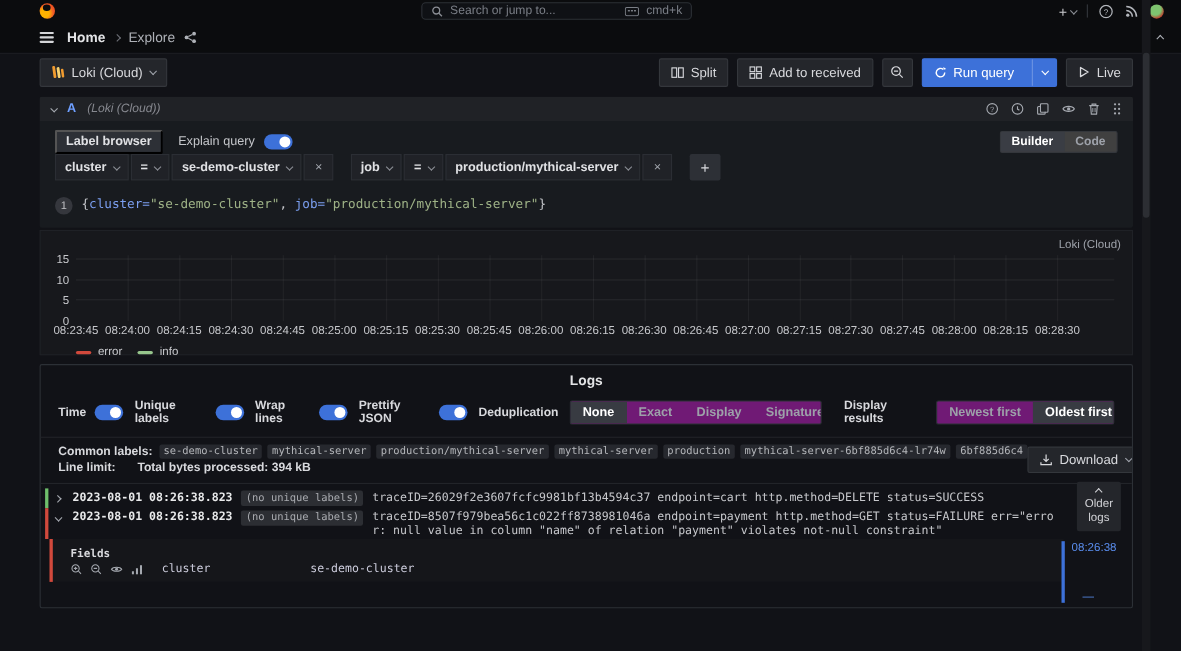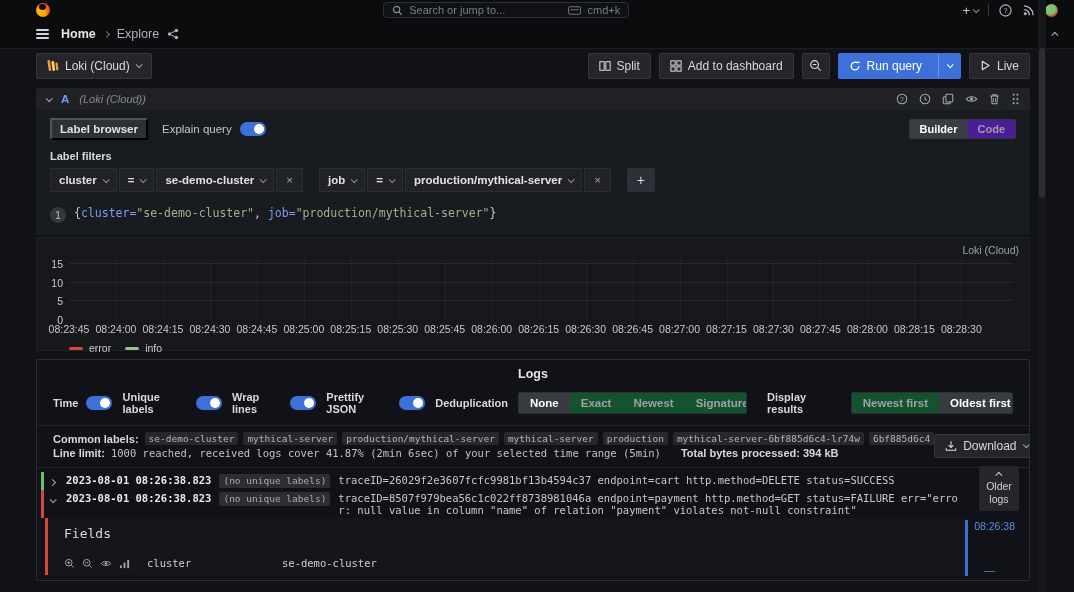--- a/index.html
+++ b/index.html
@@ -60,21 +60,21 @@
   .dshint{color:#86888f;font-style:italic;font-size:11px}
   .qheader .spacer{flex:1}
   .qheader .hicons{display:flex;align-items:center;gap:11px;color:#a5a9b0}
   .qbody{padding:8px 14px 12px}
   .qrow1{display:flex;align-items:center;gap:8px}
   .chipbtn{height:22px;display:inline-flex;align-items:center;padding:0 8px;background:#2d3036;border-radius:2px;font-size:11.5px;font-weight:600;color:#e0e1e4}
   .explain{display:flex;align-items:center;gap:8px;margin-left:6px;color:#c4c6ca;font-size:11.5px}
   .switch{width:26px;height:14px;border-radius:8px;background:var(--blue);position:relative;flex:0 0 auto}
   .switch::after{content:"";position:absolute;right:2px;top:2px;width:10px;height:10px;border-radius:50%;background:#fff}
   .qrow1 .spacer{flex:1}
-  .modegroup{display:flex;border:1px solid var(--btn-border);border-radius:2px;background:#4c1d95;overflow:hidden}
+  .modegroup{display:flex;border:1px solid var(--btn-border);border-radius:2px;background:#404040;overflow:hidden}
   .modeopt{padding:3px 10px;font-size:11px;color:var(--text-dim);font-weight:600}
   .modeopt.active{background:#3a3d44;color:#fff}
   .subtitle{font-size:11px;font-weight:600;color:#d8d9dd;margin:10px 0 6px}
   .filters{display:flex;align-items:center;gap:16px}
   .fgroup{display:flex;gap:2px}
   .fseg{height:24px;display:inline-flex;align-items:center;gap:6px;background:#202227;border:1px solid #2b2e34;padding:0 8px;font-size:11.5px;color:#e0e1e4;font-weight:600}
   .fseg .chev{color:#8b8e95}
   .fseg.close{color:#a5a9b0;font-weight:400;padding:0 9px}
   .addbtn{height:24px;width:28px;display:inline-flex;align-items:center;justify-content:center;background:#2d3036;border-radius:2px;color:#d8d9dd;font-size:14px}
   .preview{display:flex;gap:8px;margin-top:14px}
@@ -105,41 +105,41 @@
   .xlab{position:absolute;transform:translateX(-50%);font-size:10.5px;color:#c7c8cc;white-space:nowrap}
   .legend{display:flex;gap:14px;margin:4px 0 0 0}
   .litem{display:flex;align-items:center;gap:6px;font-size:10.5px;color:#c7c8cc}
   .lswatch{width:14px;height:3px;border-radius:2px}
 
   
   .logs-panel{border:1px solid var(--border);border-radius:2px;margin-top:8px;position:relative;height:222px;overflow:hidden}
   .logs-title{text-align:center;font-size:12.5px;font-weight:600;color:#e3e4e6;padding:7px 0 6px}
   .controls{display:flex;align-items:center;gap:10px;padding:4px 16px 10px}
   .ctl{display:flex;align-items:center;gap:8px;font-size:11px;font-weight:600;color:#d8d9dd}
-  .rgroup{display:flex;border:1px solid var(--border);border-radius:2px;background:#14532d;overflow:hidden}
+  .rgroup{display:flex;border:1px solid var(--border);border-radius:2px;background:#701a75;overflow:hidden}
   .ropt{padding:4px 11px;font-size:11.5px;color:var(--text-dim);font-weight:600;white-space:nowrap}
   .ropt.active{background:#383b42;color:#fff}
   .controls .spacer{flex:1}
   .meta{display:flex;align-items:center;padding:4px 16px 6px;border-top:1px solid var(--border-weak)}
   .meta-left{flex:1}
   .meta-row{display:flex;align-items:center;gap:6px;margin:2px 0;flex-wrap:nowrap}
   .meta-label{font-size:11px;font-weight:700;color:#d8d9dd;white-space:nowrap}
   .badge{font-family:"DejaVu Sans Mono",monospace;font-size:9.5px;background:#26282e;color:#b4b6ba;padding:1px 4px;border-radius:2px;white-space:nowrap}
   .mono-dim{font-family:"DejaVu Sans Mono",monospace;font-size:10.5px;color:#c0c2c6}
   .total-bytes{font-size:11px;font-weight:700;color:#d8d9dd;margin-left:14px;white-space:nowrap}
   .rows{border-top:1px solid var(--border-weak);padding:4px 62px 0 4px;font-family:"DejaVu Sans Mono",monospace;font-size:10.5px}
   .logrow{display:flex;gap:8px;padding:2px 0 2px 6px;border-left:3px solid transparent;align-items:flex-start}
   .logrow.success{border-left-color:#6fbf6b}
   .logrow.error{border-left-color:var(--red)}
   .logrow .rchev{color:#a5a9b0;width:8px;flex:0 0 auto;margin-top:1px}
   .logrow .ltime{font-weight:700;color:var(--white);white-space:nowrap}
   .logrow .lbadge{background:#2c2e33;color:#a9abb0;padding:0 4px;border-radius:2px;white-space:nowrap;font-size:9.5px;line-height:14px}
   .logrow .lbody{color:#c7c8cc;word-break:break-all;flex:1}
   .details{margin-left:4px;border-left:3px solid var(--red);background:#15161a;padding:8px 0 4px 16px}
-  .details-title{font-family:"DejaVu Sans Mono",monospace;font-size:13px;font-weight:400;color:#d8d9dd;margin-bottom:14px}
+  .details-title{font-family:"DejaVu Sans Mono",monospace;font-size:10px;font-weight:700;color:#d8d9dd;margin-bottom:0}
   .frow{display:flex;align-items:center;gap:7px;height:16px;font-family:"DejaVu Sans Mono",monospace;font-size:10.5px}
   .ficons{display:flex;align-items:center;gap:7px;color:#a5a9b0}
   .fname{width:128px;color:#ccccdc;margin-left:10px}
   .fvalue{color:#ccccdc;white-space:nowrap}
   .older-btn{position:absolute;right:10px;top:106px;width:40px;background:#24262b;border-radius:2px;color:#d0d1d5;font-size:10.5px;text-align:center;padding:4px 2px 5px;line-height:1.25;display:flex;flex-direction:column;align-items:center;gap:3px}
   .timenav{position:absolute;right:14px;top:160px;border-left:3px solid #3d71d9;padding-left:6px;height:56px;display:flex;flex-direction:column;justify-content:space-between;color:var(--nav-blue);font-size:10.5px}
   .timenav .dash{color:var(--nav-blue);text-align:left;padding-left:10px}
 
   
   .scrollbar{position:absolute;top:0;bottom:0;left:1038px;width:8px;background:#17181c}
@@ -228,21 +228,21 @@
         </svg>
       <span>Split</span>
     </button>
     <button class="btn">
       <svg width="12" height="12" viewBox="0 0 14 14">
           <rect x="1" y="1" width="5" height="5" fill="none" stroke="#d8d9dd" stroke-width="1.2"></rect>
           <rect x="8" y="1" width="5" height="5" fill="none" stroke="#d8d9dd" stroke-width="1.2"></rect>
           <rect x="1" y="8" width="5" height="5" fill="none" stroke="#d8d9dd" stroke-width="1.2"></rect>
           <rect x="8" y="8" width="5" height="5" fill="none" stroke="#d8d9dd" stroke-width="1.2"></rect>
         </svg>
-      <span>Add to dashboard</span>
+      <span>Add to received</span>
     </button>
     <button class="btn iconbtn">
       <svg width="13" height="13" viewBox="0 0 14 14">
           <circle cx="6" cy="6" r="4.2" fill="none" stroke="#d8d9dd" stroke-width="1.2"></circle>
           <line x1="4" y1="6" x2="8" y2="6" stroke="#d8d9dd" stroke-width="1.2"></line>
           <line x1="9.3" y1="9.3" x2="12.5" y2="12.5" stroke="#d8d9dd" stroke-width="1.2"></line>
         </svg>
     </button>
     <button class="btn btn-primary">
       <span class="main">
@@ -312,21 +312,20 @@
           <span class="explain">
             <span>Explain query</span>
             <span class="switch"></span>
           </span>
           <span class="spacer"></span>
           <span class="modegroup" id="mode-group">
               <span class="modeopt active">Builder</span>
               <span class="modeopt">Code</span>
             </span>
         </div>
-        <div class="subtitle">Label filters</div>
         <div class="filters" id="filters-row">
             <span class="fgroup">
               <span class="fseg">
                 <span>cluster</span>
                 <span class="chev"></span>
               </span>
               <span class="fseg">
                 <span>=</span>
                 <span class="chev"></span>
               </span>
@@ -1091,21 +1090,21 @@
           <span class="ctl">
             <span>Prettify JSON</span>
             <span class="switch"></span>
           </span>
           <span class="ctl">
           <span>Deduplication</span>
         </span>
         <span class="rgroup" id="dedup-group">
             <span class="ropt active">None</span>
             <span class="ropt">Exact</span>
-            <span class="ropt">Newest</span>
+            <span class="ropt">Display</span>
             <span class="ropt">Signature</span>
           </span>
         <span class="spacer"></span>
         <span class="ctl">
           <span>Display results</span>
         </span>
         <span class="rgroup" id="display-group">
             <span class="ropt">Newest first</span>
             <span class="ropt active">Oldest first</span>
           </span>
@@ -1120,21 +1119,20 @@
                 <span class="badge">mythical-server</span>
                 <span class="badge">production/mythical-server</span>
                 <span class="badge">mythical-server</span>
                 <span class="badge">production</span>
                 <span class="badge">mythical-server-6bf885d6c4-lr74w</span>
                 <span class="badge">6bf885d6c4</span>
               </span>
           </div>
           <div class="meta-row">
             <span class="meta-label">Line limit:</span>
-            <span class="mono-dim">1000 reached, received logs cover 41.87% (2min 6sec) of your selected time range (5min)</span>
             <span class="total-bytes">Total bytes processed: 394 kB</span>
           </div>
         </div>
         <button class="btn" style="height:24px">
           <svg width="12" height="12" viewBox="0 0 14 14">
               <path d="M7 1.5 v7 M4.2 6 L7 8.8 L9.8 6" fill="none" stroke="#d8d9dd" stroke-width="1.3"></path>
               <path d="M1.5 9.5 v2.5 h11 v-2.5" fill="none" stroke="#d8d9dd" stroke-width="1.3"></path>
             </svg>
           <span>Download</span>
           <span class="chev dim"></span>

